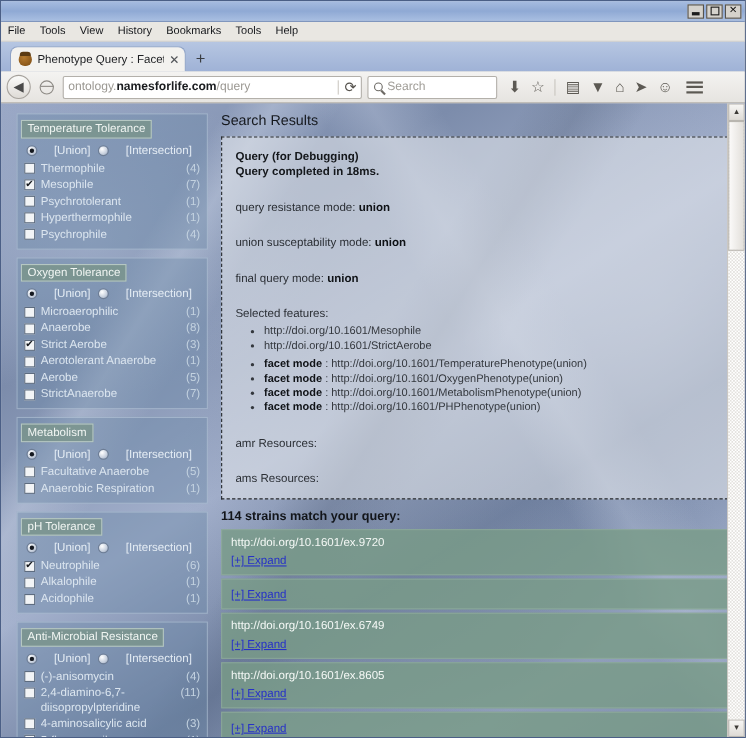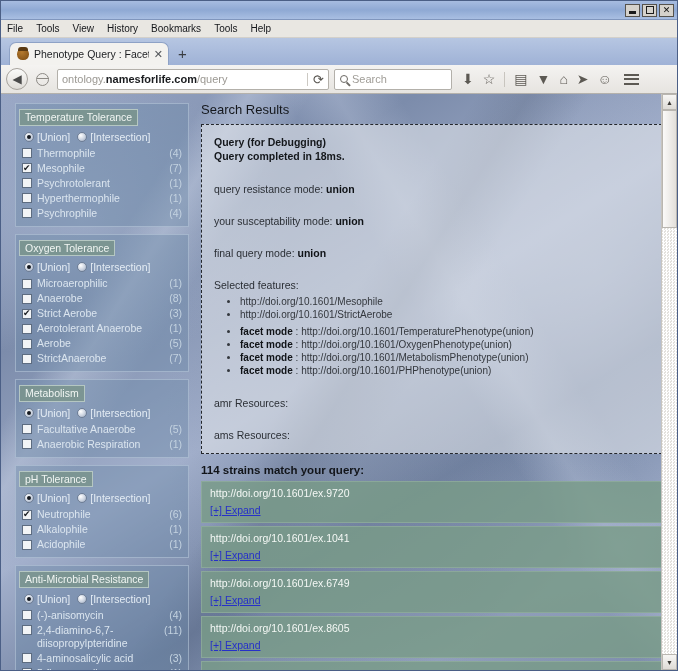--- a/index.html
+++ b/index.html
@@ -173,21 +173,21 @@
   .facet-title {
     display: inline-block;
     background: rgba(122,148,140,.85);
     border: 1px solid rgba(212,226,220,.65);
     color: #f0f5f2; font-size: 10.5px;
     padding: 1px 5px 1.5px 5px;
     margin: -7px 0 2px -3px;
     white-space: nowrap;
   }
   .modes { display: flex; align-items: center; gap: 7px; margin: 3px 0 3px 2px; }
-  .mode { display: flex; align-items: center; gap: 3px; }
+  .mode { display: flex; align-items: center; gap: 15px; }
   .radio {
     width: 10px; height: 10px; border-radius: 50%; flex: 0 0 10px;
     background: radial-gradient(circle at 35% 32%, #ffffff, #c6cfdd 60%, #8e9bb1);
     border: 1px solid #6d7d95; position: relative;
   }
   .radio.on::after {
     content:""; position:absolute; left:2px; top:2px;
     width:4px; height:4px; border-radius:50%; background:#14181f;
   }
   .mode span { font-size: 10.5px; color: #e4ecf4; white-space: nowrap; }
@@ -515,21 +515,21 @@
     <div class="main">
       <div class="page-title">Search Results</div>
 
       <div class="debugbox">
         <div class="hd">Query (for Debugging)</div>
         <div class="hd">Query completed in 18ms.</div>
 
         <p><span>query resistance mode:</span>
           <b>union</b></p>
 
-        <p><span>your susceptability mode:</span>
+        <p><span>union susceptability mode:</span>
           <b>union</b></p>
 
         <p><span>final query mode:</span>
           <b>union</b></p>
 
         <p>Selected features:</p>
         <ul>
           <li>http://doi.org/10.1601/Mesophile</li>
           <li>http://doi.org/10.1601/StrictAerobe</li>
         </ul>
@@ -545,21 +545,20 @@
         <p>ams Resources:</p>
       </div>
 
       <div class="matchline">114 strains match your query:</div>
 
       <div class="result">
         <div class="rurl">http://doi.org/10.1601/ex.9720</div>
         <a class="rexp">[+] Expand</a>
       </div>
       <div class="result">
-        <div class="rurl">http://doi.org/10.1601/ex.1041</div>
         <a class="rexp">[+] Expand</a>
       </div>
       <div class="result">
         <div class="rurl">http://doi.org/10.1601/ex.6749</div>
         <a class="rexp">[+] Expand</a>
       </div>
       <div class="result">
         <div class="rurl">http://doi.org/10.1601/ex.8605</div>
         <a class="rexp">[+] Expand</a>
       </div>

